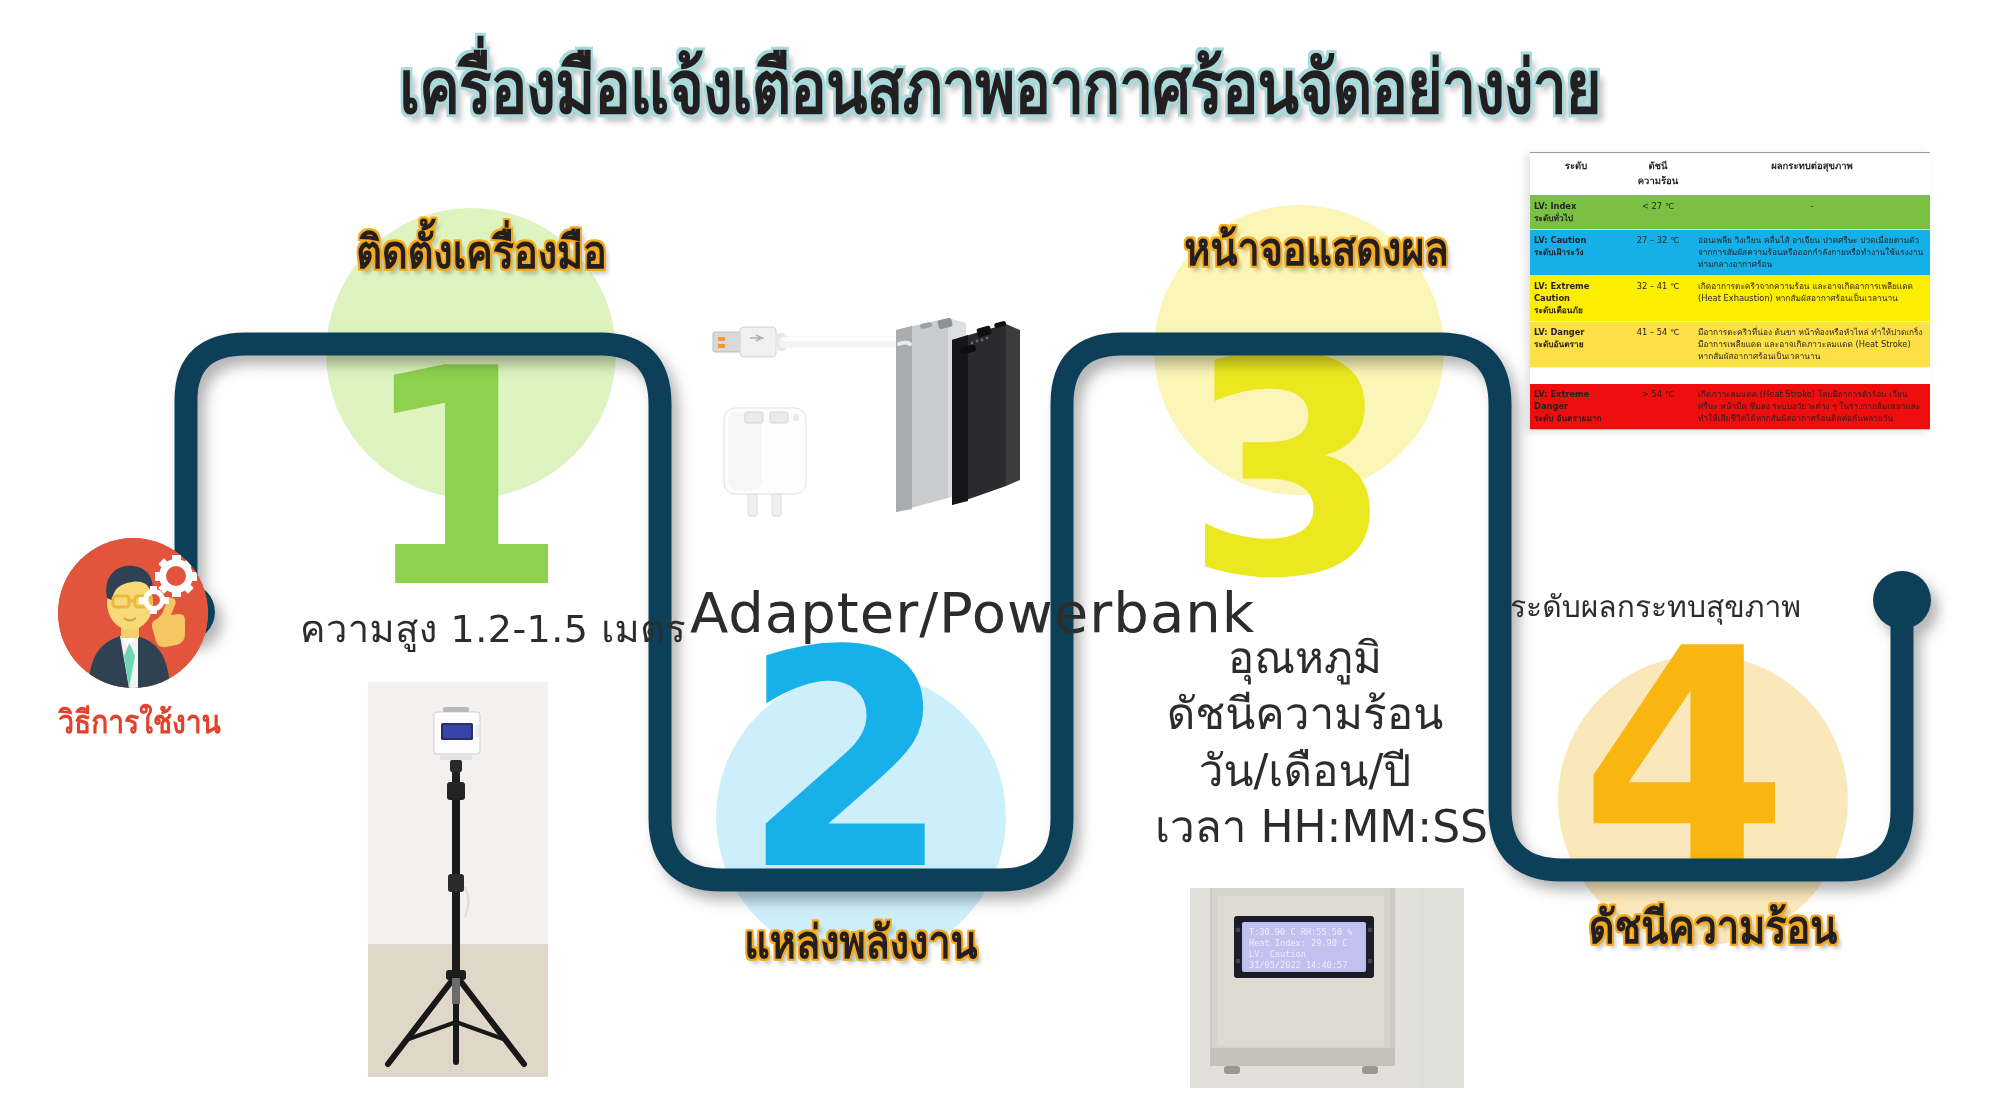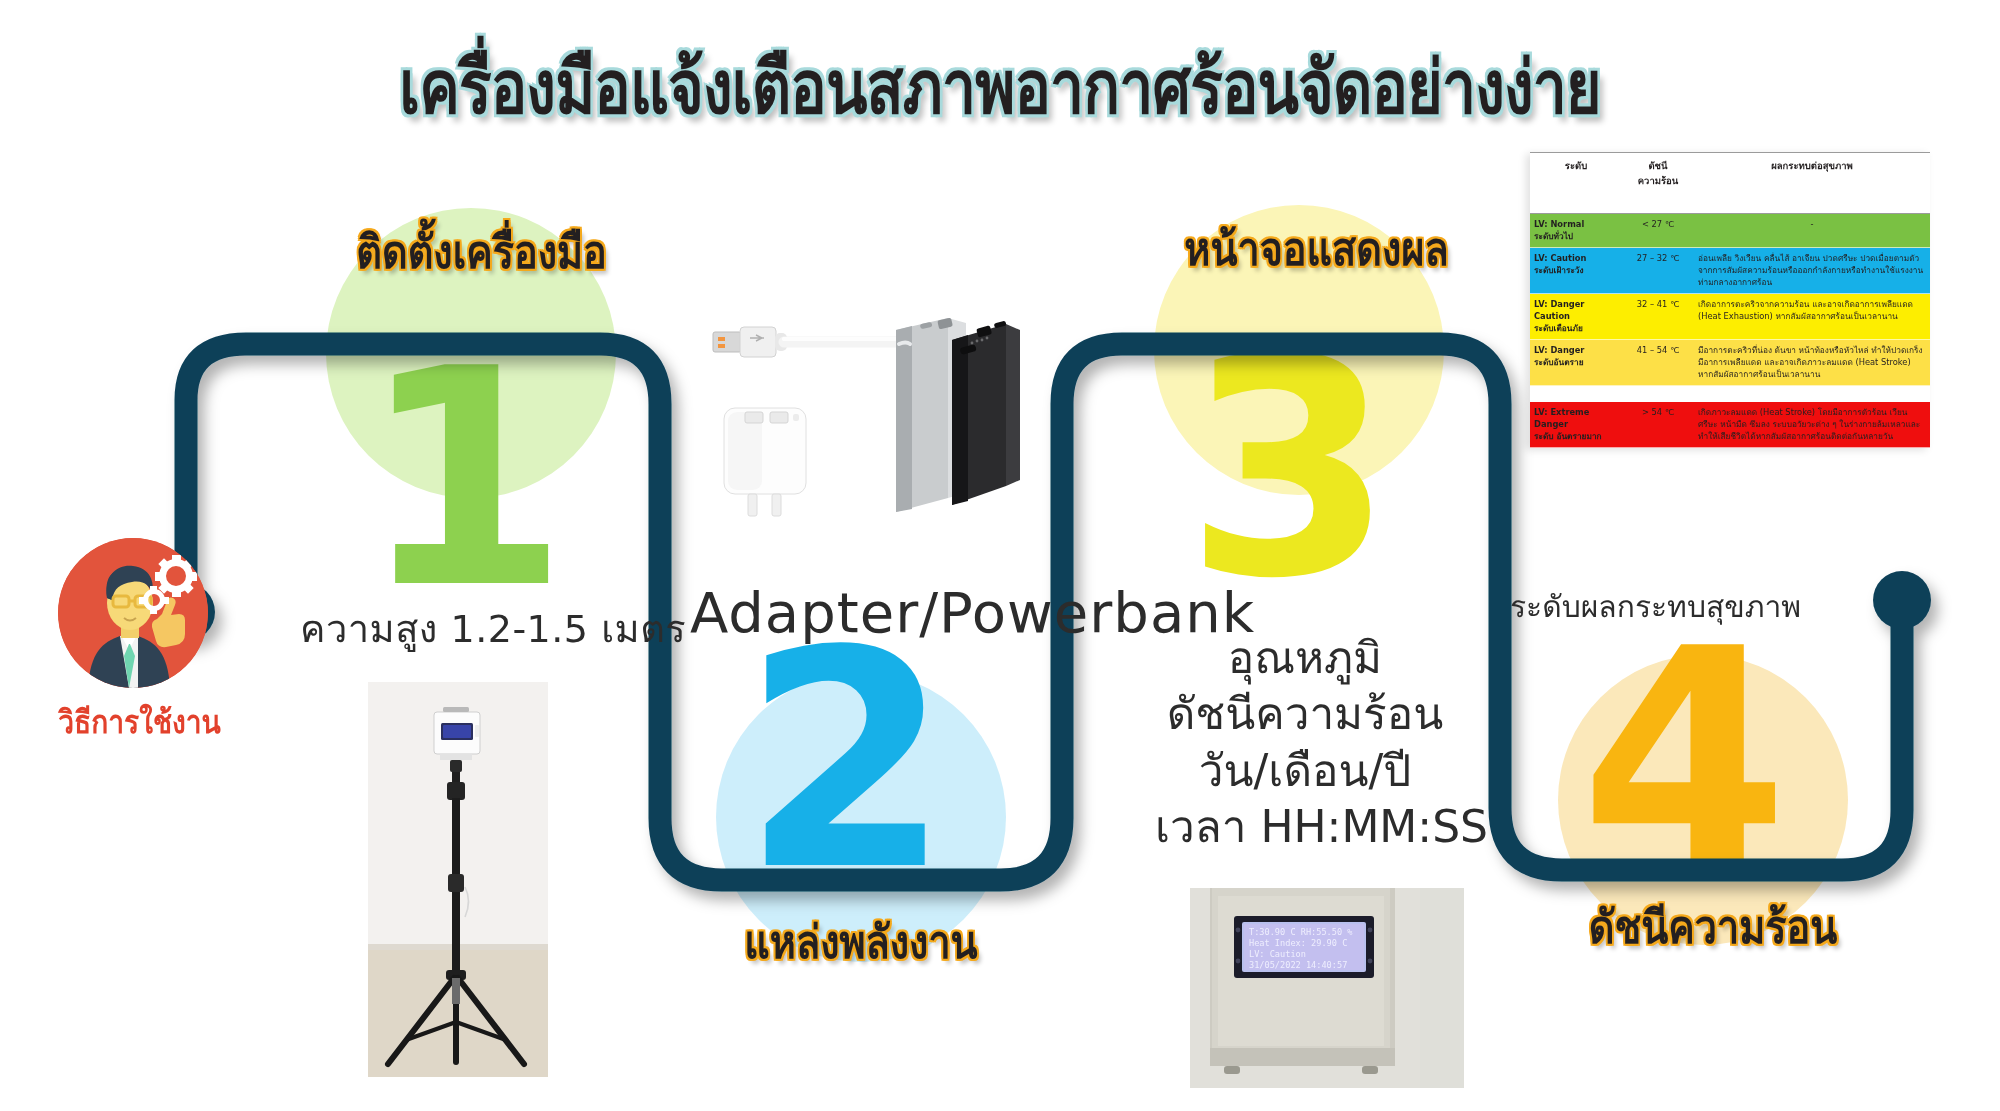--- a/index.html
+++ b/index.html
@@ -114,21 +114,21 @@
   
   .table-wrap{
     position:absolute;left:1530px;top:152px;width:400px;z-index:25;
     background:#fff;
     font-family:"DejaVu Sans","Liberation Sans",sans-serif;
     box-shadow:-4px 2px 8px rgba(0,0,0,.12);
   }
   table.heat{border-collapse:collapse;width:100%;table-layout:fixed;}
   table.heat th{
     font-size:9.5px;font-weight:bold;color:#231f20;text-align:center;
-    padding:5px 2px 25px;vertical-align:top;
+    padding:5px 2px 7px;vertical-align:top;
     border-top:1.4px solid #9b9b9b;border-bottom:1.4px solid #9b9b9b;
     background:#fff;
   }
   table.heat th.col-lv{width:88px;}
   table.heat th.col-idx{width:68px;}
   table.heat td{
     font-size:8.3px;line-height:1.45;color:#231f20;
     padding:4px 4px 5px;vertical-align:top;
     border-bottom:1px solid rgba(255,255,255,.65);
   }
@@ -371,37 +371,37 @@
           <th class="col-idx">
             <span>ดัชนี</span><br>
             <span>ความร้อน</span>
           </th>
           <th>ผลกระทบต่อสุขภาพ</th>
         </tr>
       </thead>
       <tbody>
         <tr class="r-normal">
           <td class="lv">
-            <span>LV: Normal</span><br>
+            <span>LV: Index</span><br>
             <span>ระดับทั่วไป</span>
           </td>
           <td class="idx">&lt; 27 ℃</td>
           <td style="text-align:center">-</td>
         </tr>
         <tr class="r-caution">
           <td class="lv">
             <span>LV: Caution</span><br>
             <span>ระดับเฝ้าระวัง</span>
           </td>
           <td class="idx">27 – 32 ℃</td>
           <td>อ่อนเพลีย วิงเวียน คลื่นไส้ อาเจียน ปวดศรีษะ ปวดเมื่อยตามตัวจากการสัมผัสความร้อนหรือออกกำลังกายหรือทำงานใช้แรงงานท่ามกลางอากาศร้อน</td>
         </tr>
         <tr class="r-extcaution">
           <td class="lv">
-            <span>LV: Danger Caution</span><br>
+            <span>LV: Extreme Caution</span><br>
             <span>ระดับเตือนภัย</span>
           </td>
           <td class="idx">32 – 41 ℃</td>
           <td>เกิดอาการตะคริวจากความร้อน และอาจเกิดอาการเพลียแดด (Heat Exhaustion) หากสัมผัสอากาศร้อนเป็นเวลานาน</td>
         </tr>
         <tr class="r-danger">
           <td class="lv">
             <span>LV: Danger</span><br>
             <span>ระดับอันตราย</span>
           </td>

